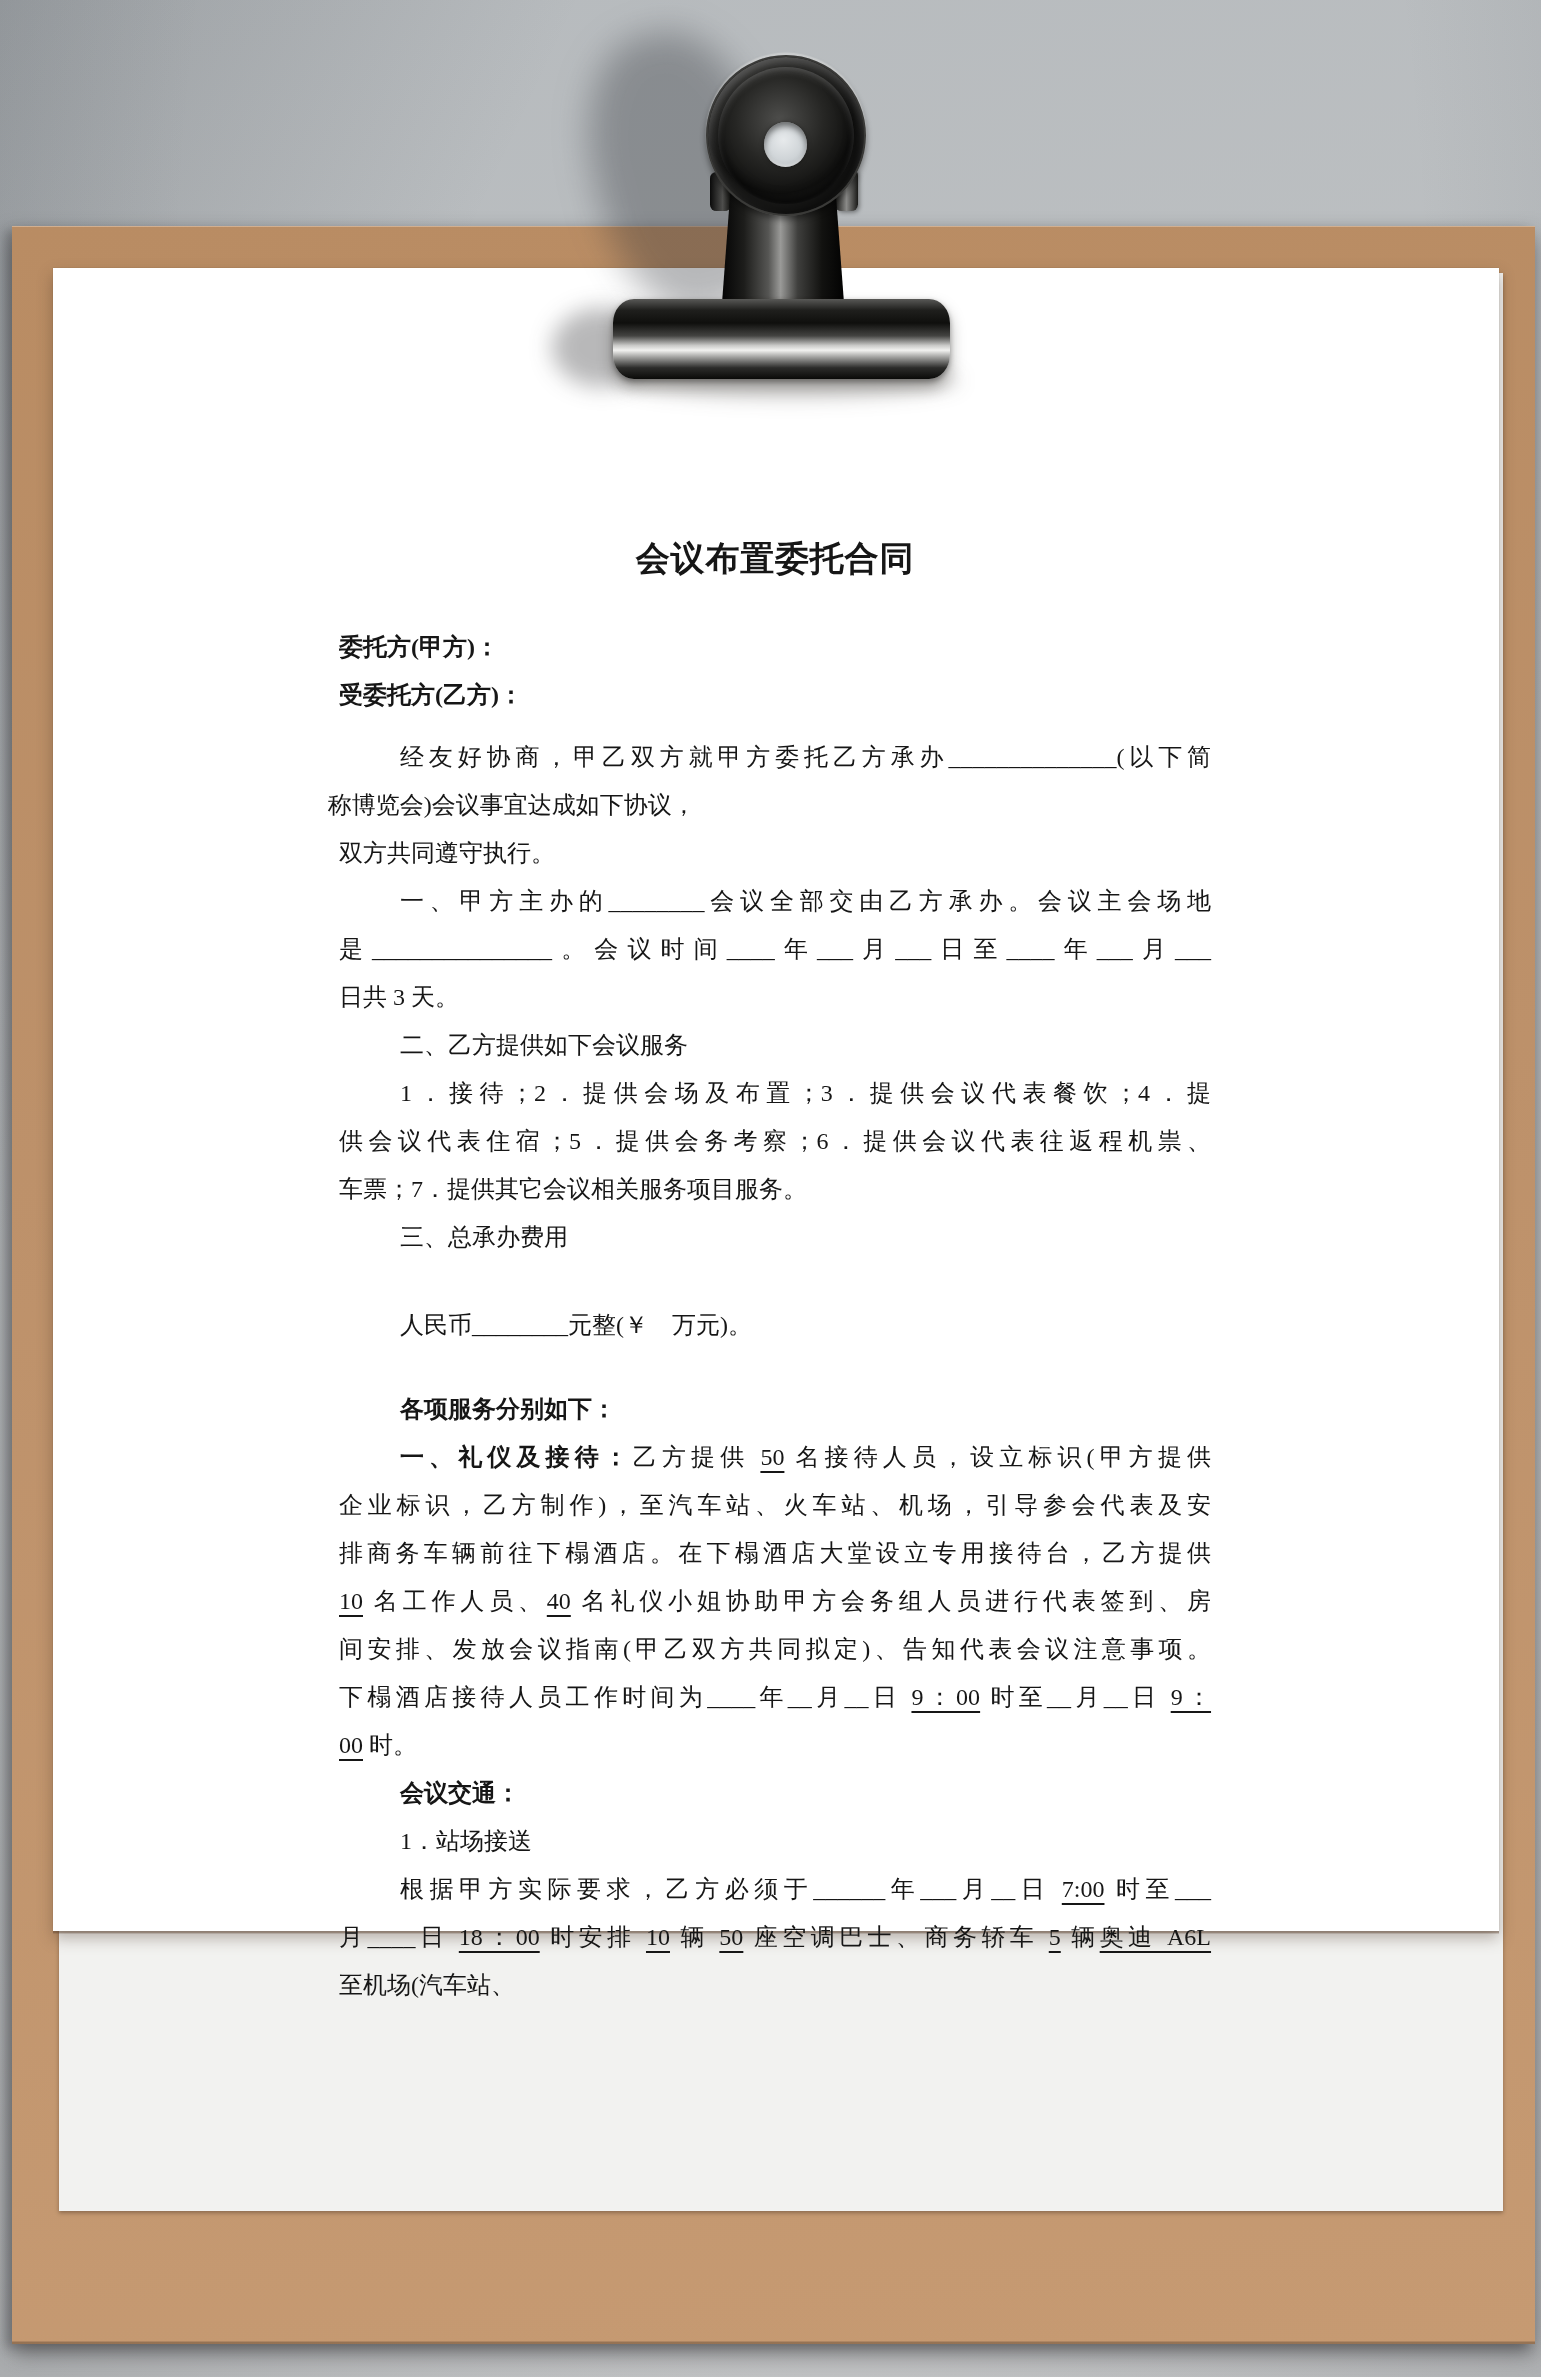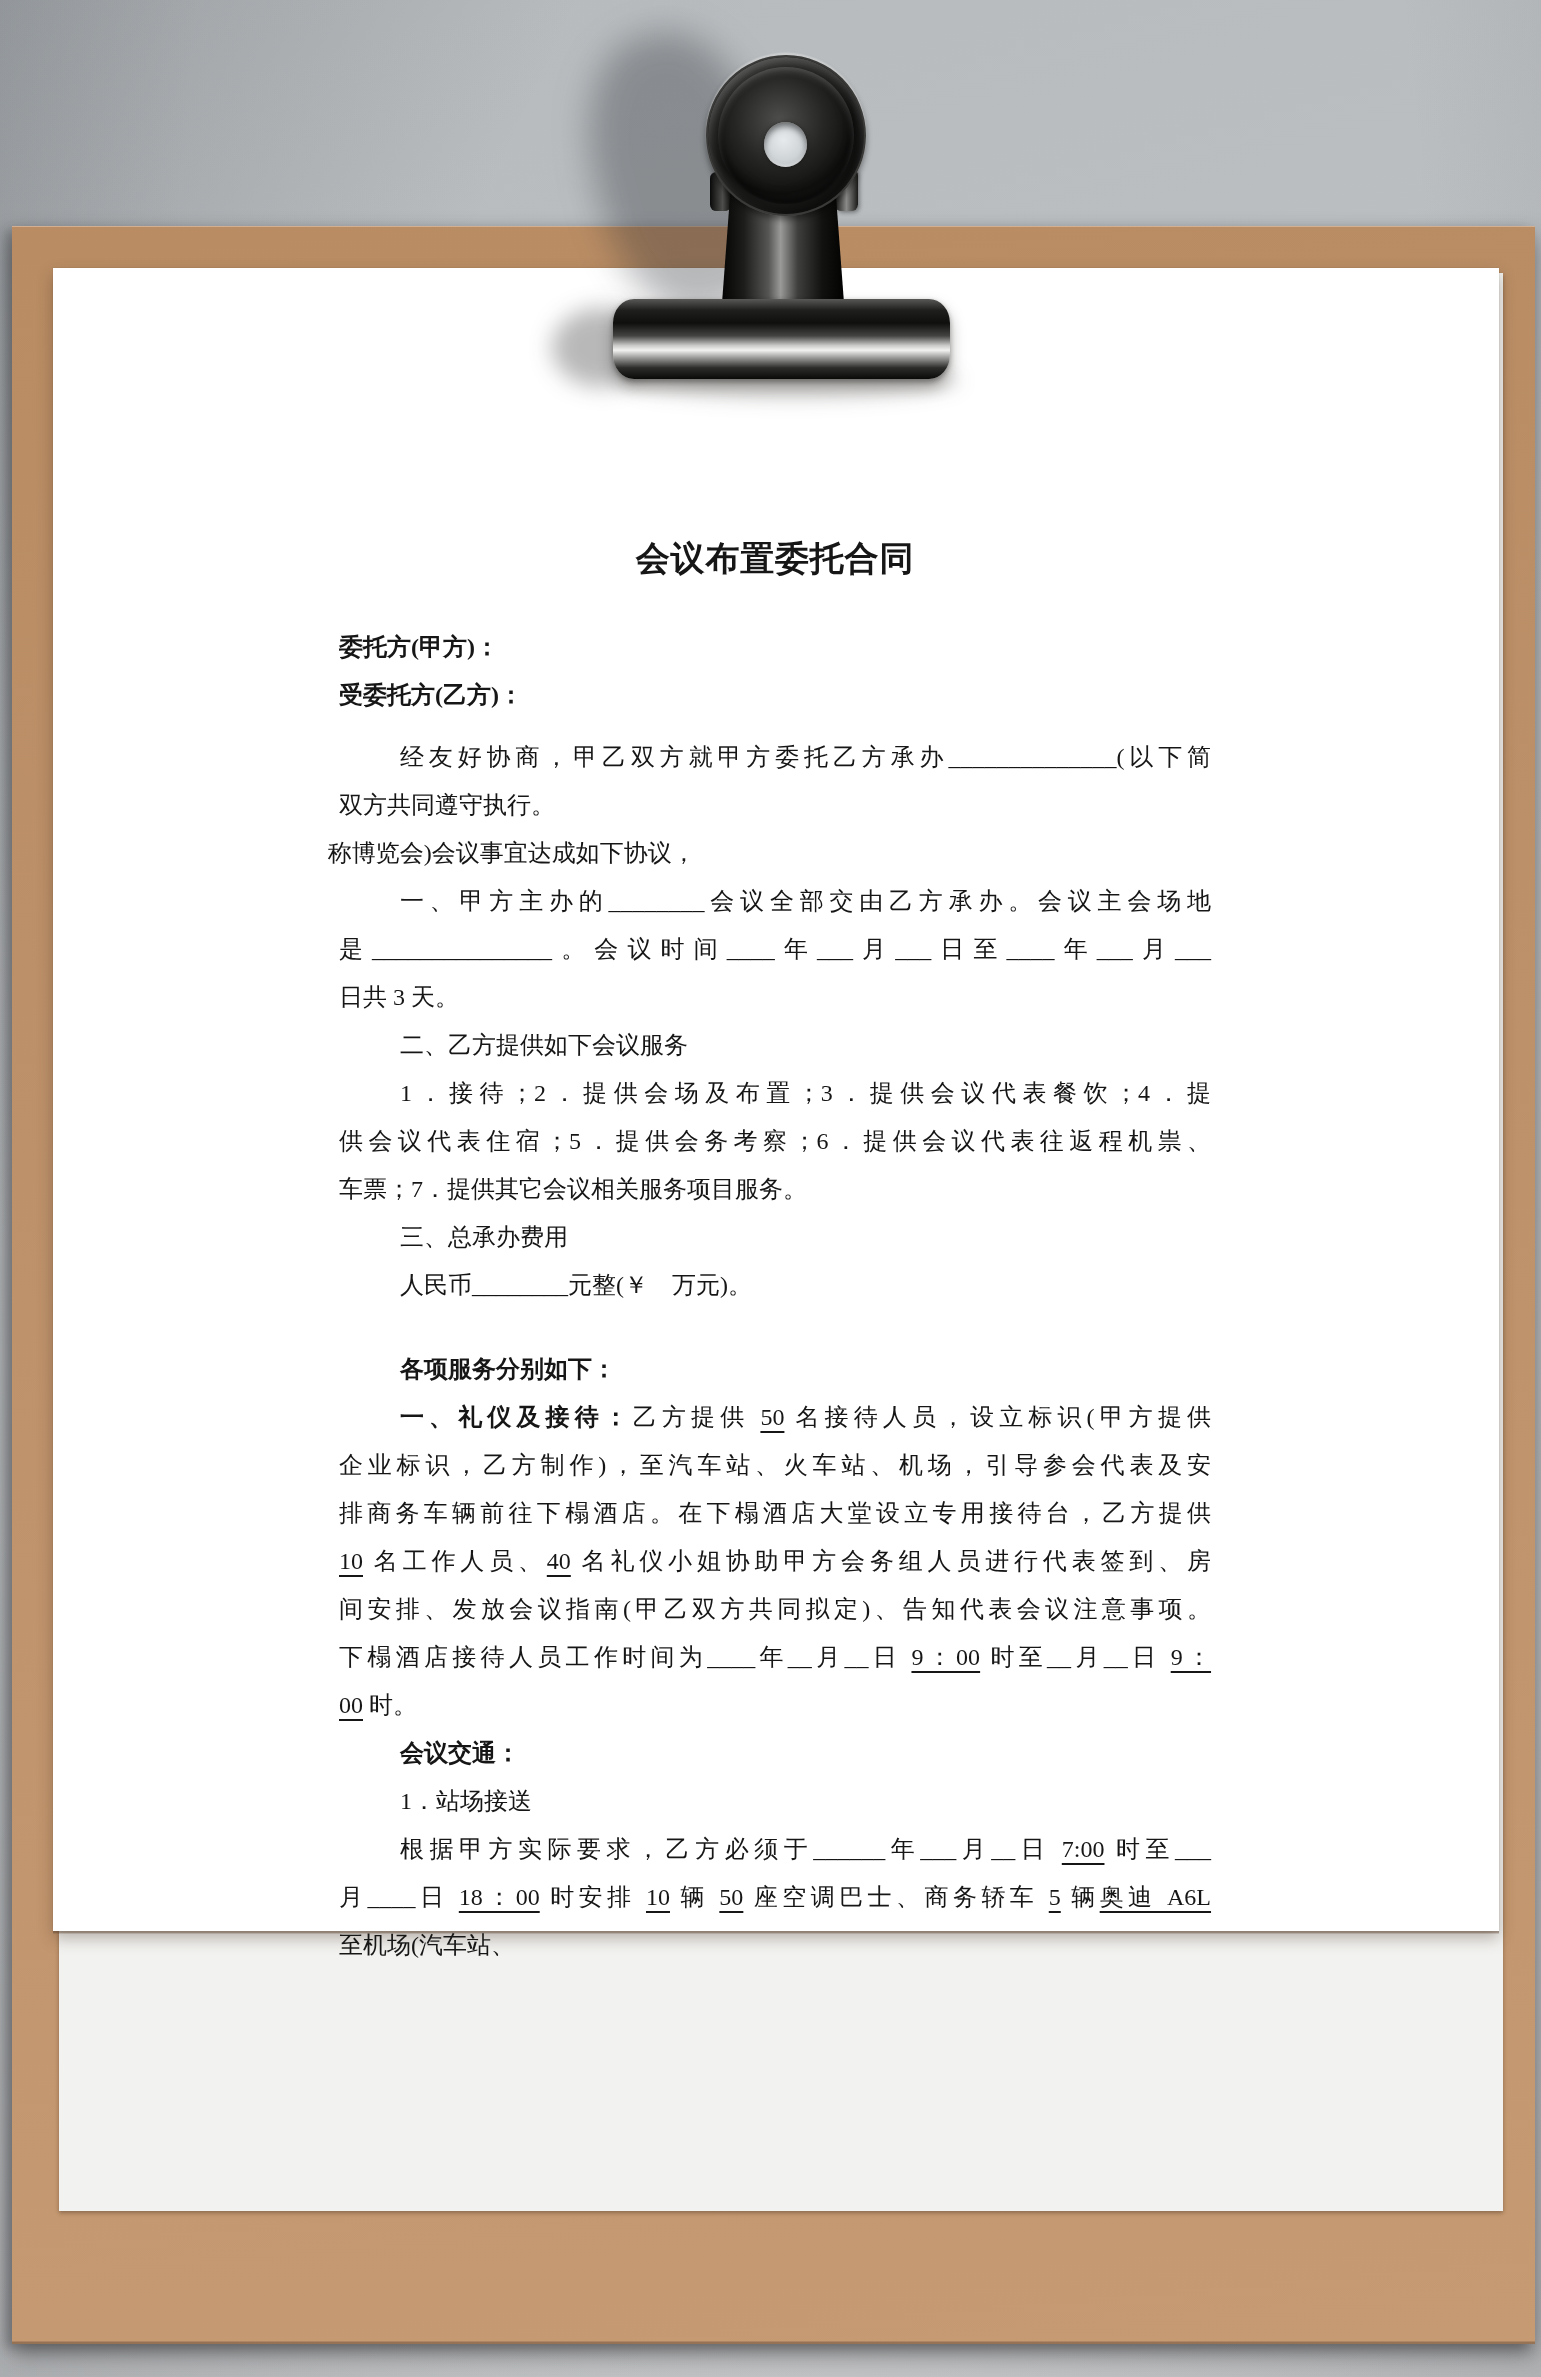--- a/index.html
+++ b/index.html
@@ -73,31 +73,31 @@
 <div class="abs board"></div>
 
 <div class="abs paper-back"></div>
 
 <div class="abs paper">
   <div class="abs doc-title">会议布置委托合同</div>
   <div class="abs doc-body" id="doc-lines">
       <div class="line"><span class="b">委托方(甲方)：</span></div>
       <div class="line"><span class="b">受委托方(乙方)：</span></div>
       <div class="line fill" style="margin-left: 61px; margin-top: 13.6px;"><span>经友好协商，甲乙双方就甲方委托乙方承办______________(以下简</span></div>
+      <div class="line" style="margin-left: -11.2px;"><span>称博览会)会议事宜达成如下协议，</span></div>
       <div class="line"><span>双方共同遵守执行。</span></div>
-      <div class="line" style="margin-left: -11.2px;"><span>称博览会)会议事宜达成如下协议，</span></div>
       <div class="line fill" style="margin-left: 61px;"><span>一、甲方主办的________会议全部交由乙方承办。会议主会场地</span></div>
       <div class="line fill"><span>是_______________。会议时间____年___月___日至____年___月___</span></div>
       <div class="line"><span>日共 3 天。</span></div>
       <div class="line" style="margin-left: 61px;"><span>二、乙方提供如下会议服务</span></div>
       <div class="line fill" style="margin-left: 61px;"><span>1．接待；2．提供会场及布置；3．提供会议代表餐饮；4．提</span></div>
       <div class="line fill"><span>供会议代表住宿；5．提供会务考察；6．提供会议代表往返程机祟、</span></div>
       <div class="line"><span>车票；7．提供其它会议相关服务项目服务。</span></div>
       <div class="line" style="margin-left: 61px;"><span>三、总承办费用</span></div>
-      <div class="line" style="margin-left: 61px;"><span>人民币________元整(￥　万元)。</span></div>
+      <div class="line" style="margin-left: 61px; margin-top: 40px;"><span>人民币________元整(￥　万元)。</span></div>
       <div class="line" style="margin-left: 61px; margin-top: 36px;"><span class="b">各项服务分别如下：</span></div>
       <div class="line fill" style="margin-left: 61px;"><span class="b">一、礼仪及接待：</span><span>乙方提供 </span><span class="u">50</span><span> 名接待人员，设立标识(甲方提供</span></div>
       <div class="line fill"><span>企业标识，乙方制作)，至汽车站、火车站、机场，引导参会代表及安</span></div>
       <div class="line fill"><span>排商务车辆前往下榻酒店。在下榻酒店大堂设立专用接待台，乙方提供</span></div>
       <div class="line fill"><span class="u">10</span><span> 名工作人员、</span><span class="u">40</span><span> 名礼仪小姐协助甲方会务组人员进行代表签到、房</span></div>
       <div class="line fill"><span>间安排、发放会议指南(甲乙双方共同拟定)、告知代表会议注意事项。</span></div>
       <div class="line fill"><span>下榻酒店接待人员工作时间为____年__月__日 </span><span class="u">9：00</span><span> 时至__月__日 </span><span class="u">9：</span></div>
       <div class="line"><span class="u">00</span><span> 时。</span></div>
       <div class="line" style="margin-left: 61px;"><span class="b">会议交通：</span></div>
       <div class="line" style="margin-left: 61px;"><span>1．站场接送</span></div>

